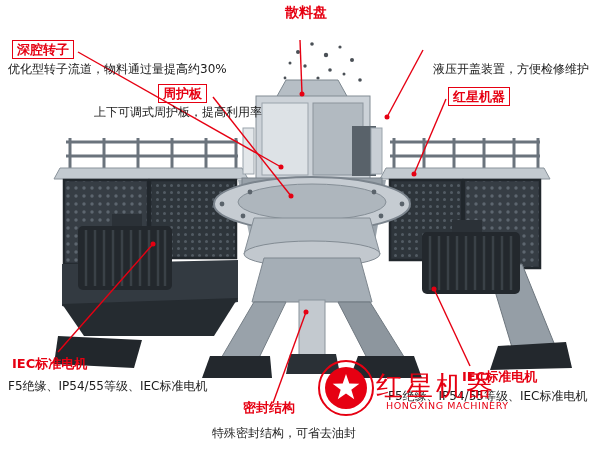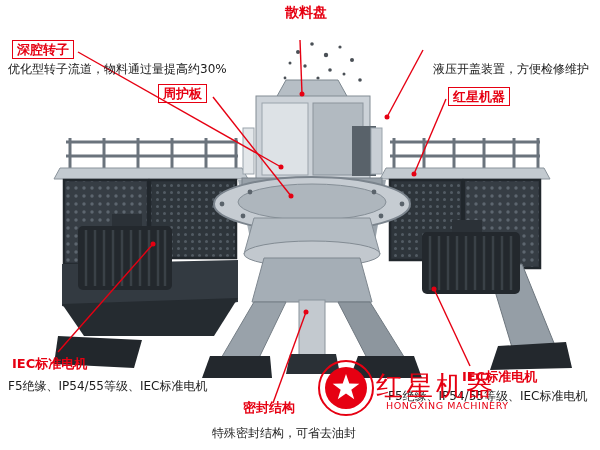--- a/index.html
+++ b/index.html
@@ -175,20 +175,21 @@
   </svg>
 
   <div class="ann-label centered" style="top:4px;font-size:14px">散料盘</div>
 
   <div class="ann-label boxed" style="left:12px;top:40px">深腔转子</div>
   <div class="ann-desc" style="left:8px;top:62px">优化型转子流道，物料通过量提高约30%</div>
 
   <div class="ann-desc" style="left:433px;top:62px">液压开盖装置，方便检修维护</div>
 
   <div class="ann-label boxed" style="left:158px;top:84px">周护板</div>
+  <div class="ann-desc" style="left:94px;top:105px">上下可调式周护板，提高利用率</div>
 
   <div class="ann-label boxed" style="left:448px;top:87px">红星机器</div>
 
   <div class="ann-label" style="left:12px;top:355px">IEC标准电机</div>
   <div class="ann-desc" style="left:8px;top:379px">F5绝缘、IP54/55等级、IEC标准电机</div>
 
   <div class="ann-label" style="left:243px;top:399px">密封结构</div>
   <div class="ann-desc" style="left:212px;top:426px">特殊密封结构，可省去油封</div>
 
   <div class="ann-label" style="left:462px;top:368px">IEC标准电机</div>

